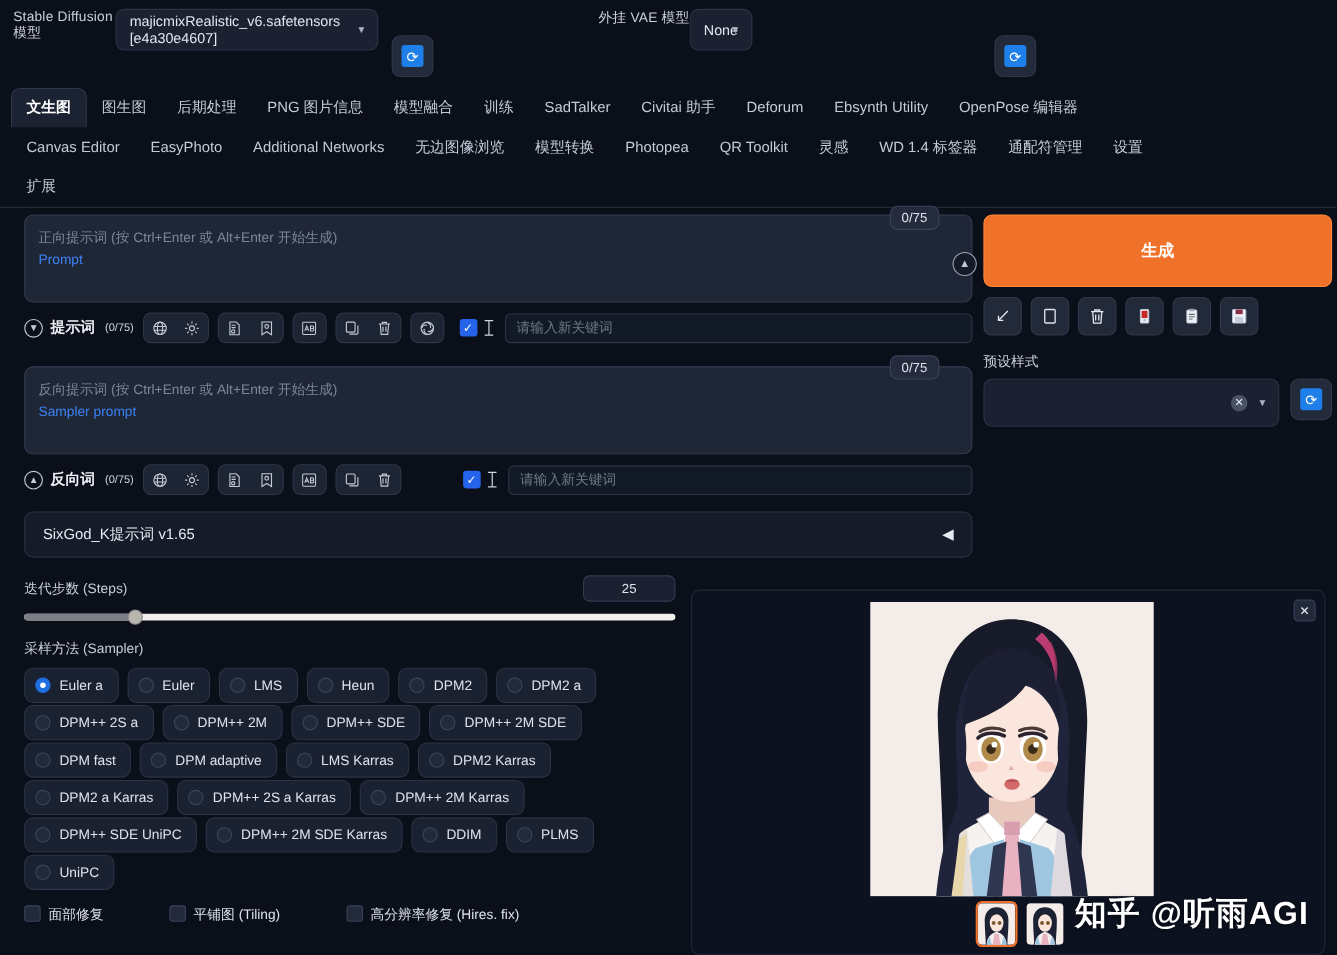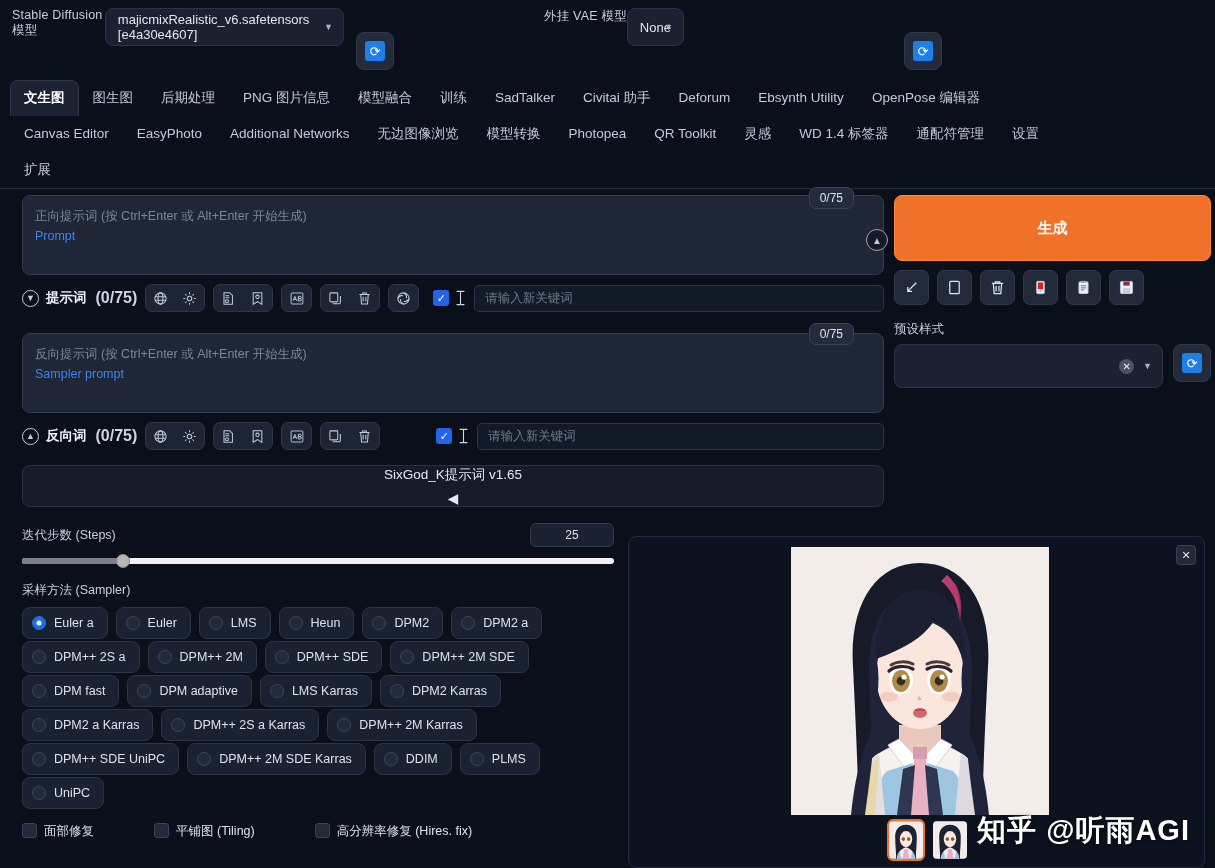--- a/index.html
+++ b/index.html
@@ -84,21 +84,21 @@
     z-index: 5;
   }
   .tool-row {
     display: flex; align-items: center; gap: 0; margin-top: 6px; height: 34px;
   }
   .tool-title { display:flex; align-items:center; gap:7px; font-size:13.5px; color:#eef1f6; font-weight:bold; }
   .circ {
     width: 17px; height: 17px; border-radius: 50%; border: 1.4px solid #c6ccd9;
     display:inline-flex; align-items:center; justify-content:center; font-size:9px; color:#c6ccd9;
   }
-  .cnt { font-size: 16px; color: #cfd5e1; font-weight: bold; margin-left:2px;}
+  .cnt { font-size: 10px; color: #cfd5e1; font-weight: normal; margin-left:2px;}
   .btn-group {
     display:flex; align-items:center; background:#1d2433; border:1px solid #2e3648;
     border-radius:7px; height:28px; margin-left:8px; overflow:hidden;
   }
   .ibtn {
     width:29px; height:26px; display:flex; align-items:center; justify-content:center;
     cursor:pointer; color:#c3cad8;
   }
   .ibtn svg { display:block; }
   .kw-row { display:flex; align-items:center; flex:1; margin-left: 14px; }
@@ -115,21 +115,21 @@
   .collapse-circ {
     position:absolute; right:-4px; width:22px; height:22px; border-radius:50%;
     border:1.5px solid #9aa3b5; display:flex; align-items:center; justify-content:center;
     color:#c3cad8; font-size:10px; background:#141a27; cursor:pointer;
   }
 
   .sixgod {
     margin: 12px 0 0 12px; width: 862px; height: 42px;
     background:#151b28; border:1px solid #2a3243; border-radius:8px;
     display:flex; align-items:center; justify-content:space-between; padding:0 16px;
-    font-size:13.5px; color:#e6eaf2;flex-direction:column;
+    font-size:13.5px; color:#e6eaf2;
   }
 
   .steps-wrap { margin: 16px 0 0 12px; width: 592px; }
   .steps-head { display:flex; align-items:center; justify-content:space-between; }
   .steps-label { font-size:12.5px; color:#c9cedb; }
 
   .sampler-label { margin: 18px 0 8px 12px; font-size:12.5px; color:#c9cedb; }
   .radios { margin-left:12px; width:600px; display:flex; flex-wrap:wrap; gap:2px 8px; }
   .radio {
     background:#1a2130; border:1px solid #2b3344; border-radius:8px; height:32px;

